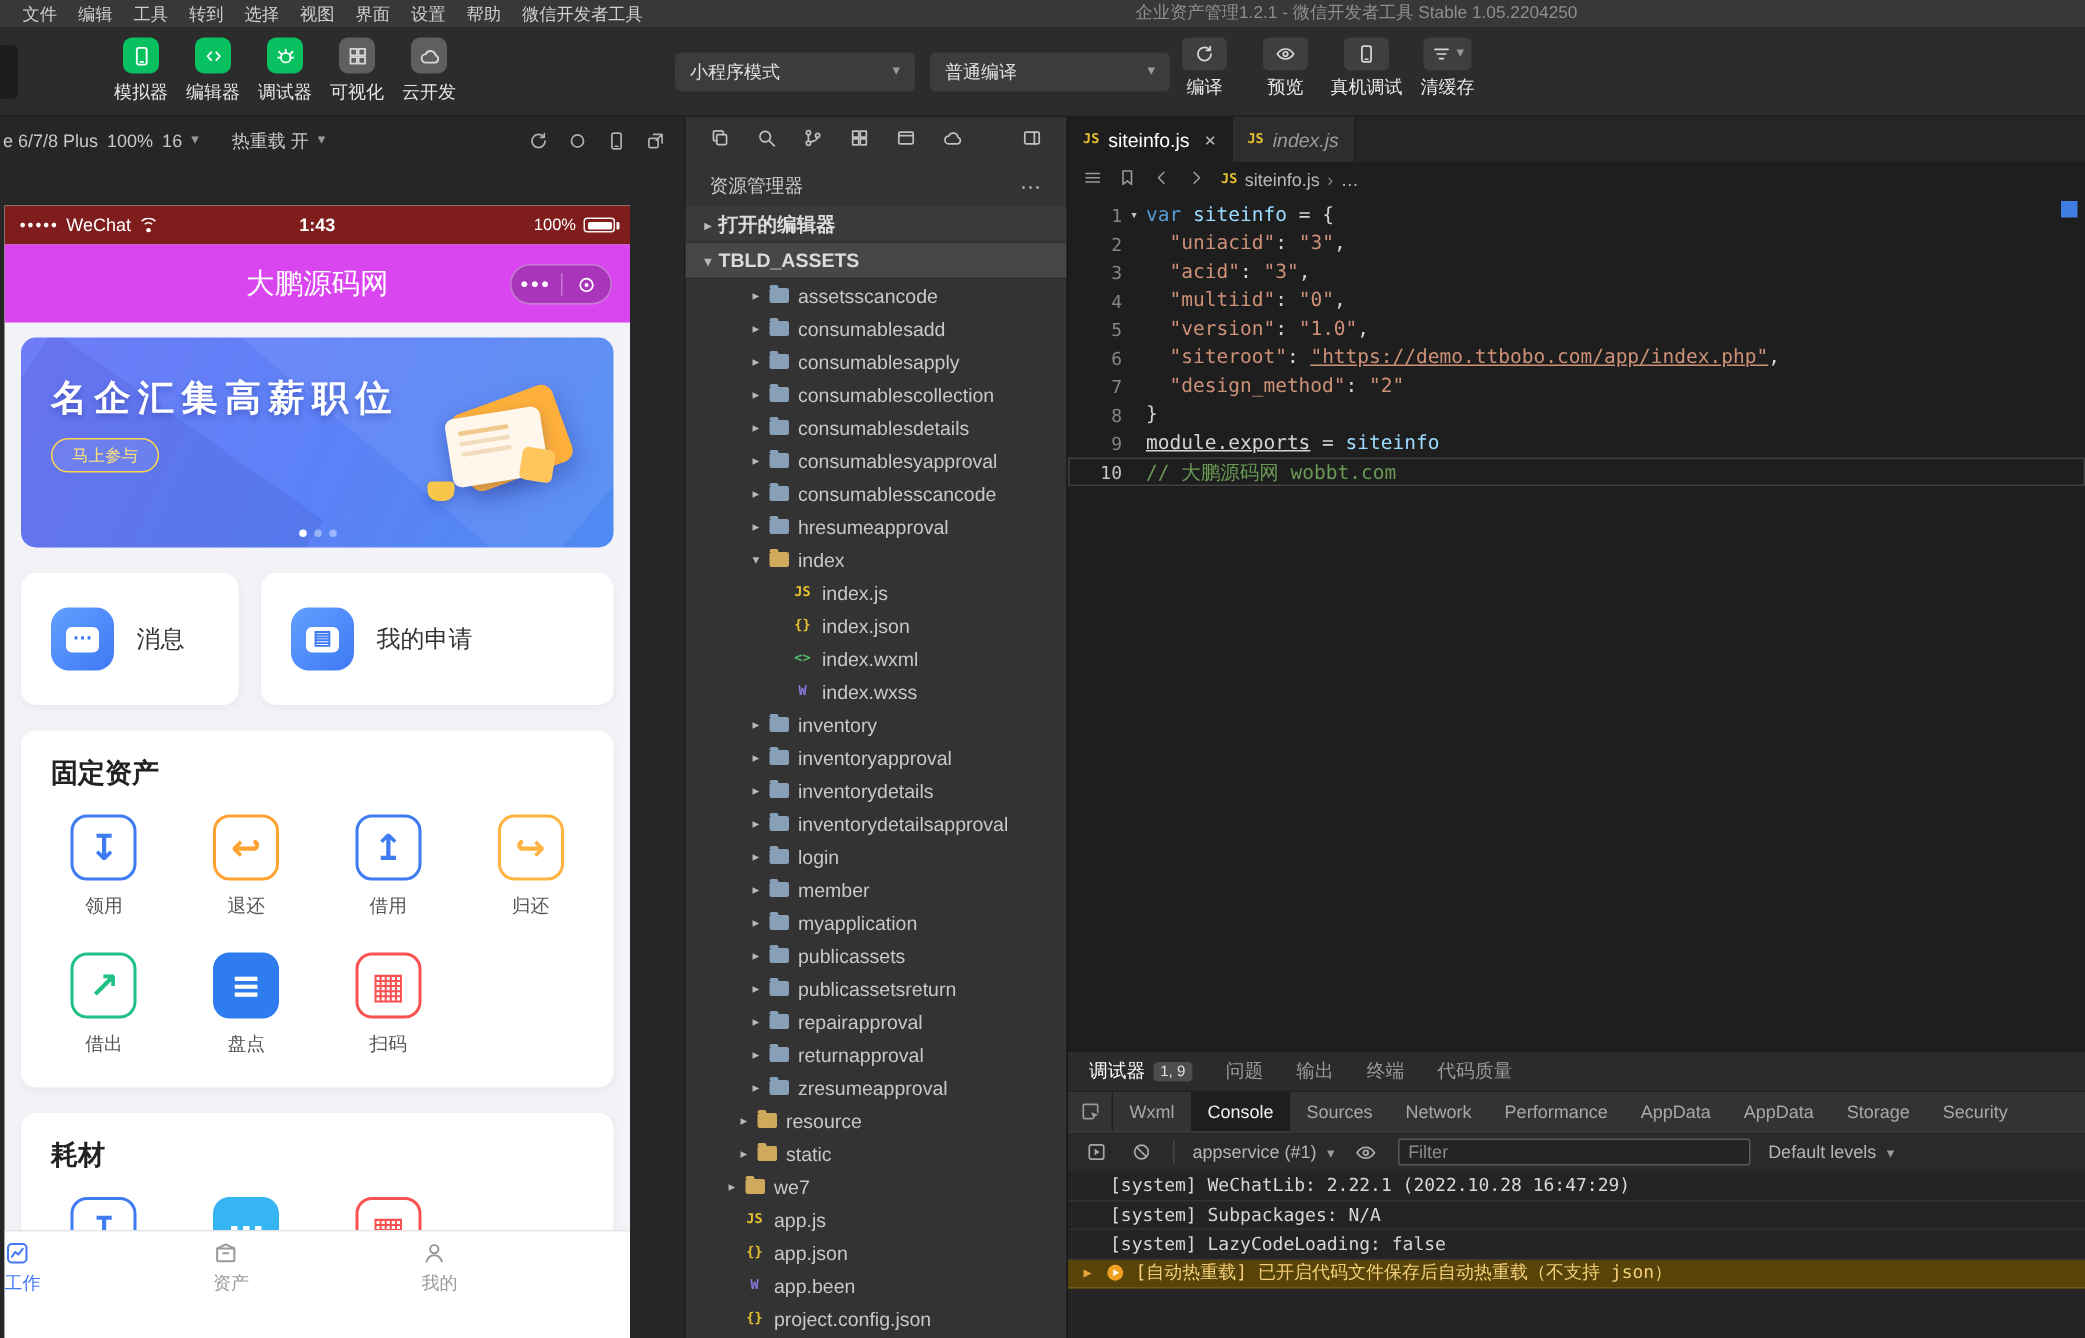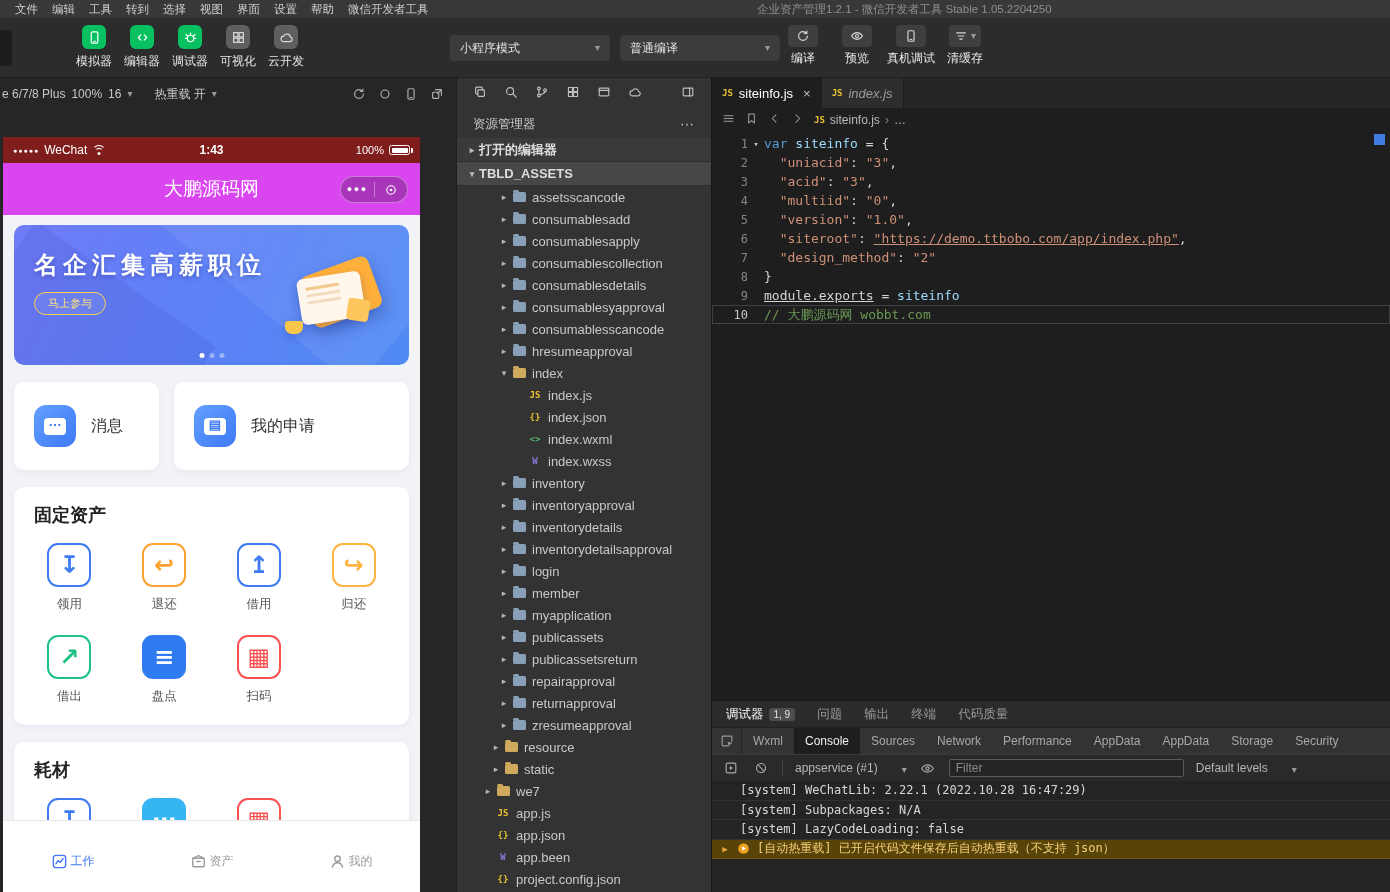--- a/index.html
+++ b/index.html
@@ -103,21 +103,21 @@
   .asset-grid { display:grid; grid-template-columns:repeat(4,1fr); row-gap:22px; }
   .grid-item { display:flex; flex-direction:column; align-items:center; gap:9px; }
   .asset-icon { width:44px; height:44px; border-radius:11px; display:flex; align-items:center; justify-content:center;
                 font-size:24px; font-weight:bold; font-family:"DejaVu Sans", sans-serif; }
   .asset-icon.outline { border:2.5px solid var(--c); color:var(--c); }
   .asset-icon.filled  { background:var(--c); color:#fff; }
   .grid-label { font-size:12.5px; color:#555; min-height:14px; }
 
   .tabbar { position:absolute; left:0; right:0; bottom:22px; height:50px; background:#fff; border-top:1px solid #e6e6e6;
             display:flex; z-index:5; }
-  .tab-item { flex:1; display:flex; flex-direction:row; align-items:flex-end; justify-content:center; gap:3px;
+  .tab-item { flex:1; display:flex; flex-direction:column; align-items:flex-start; justify-content:center; gap:3px;
               font-size:12px; color:#9a9a9a; }
   .tab-item.active { color:#4577f3; }
   .home-strip { position:absolute; left:0; right:0; bottom:0; height:22px; background:#fff; z-index:4; }
 
   
   .explorer { width:256px; flex:none; background:#333333; border-left:1px solid #1e1e1e; border-right:1px solid #161616;
               display:flex; flex-direction:column; }
   .explorer-icons { height:32px; display:flex; align-items:center; gap:17px; padding:0 16px; color:#c0c0c0; flex:none; }
   .explorer-icons .spacer { flex:1; }
   .explorer-header { height:28px; display:flex; align-items:center; padding:0 16px; color:#cccccc; font-size:12.5px; flex:none; }
@@ -167,21 +167,21 @@
   .dbg-tab.active { color:#fff; }
   .badge { background:#4d4d4d; color:#e0e0e0; font-size:10px; border-radius:3px; padding:1px 5px; }
   .devtools-bar { height:27px; background:#333; border-top:1px solid #222; display:flex; align-items:center; font-size:12px; color:#a8a8a8; flex:none; }
   .dt-inspect { width:30px; height:100%; display:flex; align-items:center; justify-content:center; border-right:1px solid #222; color:#9a9a9a; flex:none; }
   .dt-tab { padding:0 11px; height:100%; display:flex; align-items:center; }
   .dt-tab.active { background:#1e1e1e; color:#efefef; }
   .console-toolbar { height:27px; background:#2a2a2a; border-top:1px solid #3a3a3a; display:flex; align-items:center;
                      gap:12px; padding:0 10px; flex:none; font-size:12px; color:#b5b5b5; }
   .ct-icon { width:18px; height:18px; display:flex; align-items:center; justify-content:center; color:#a8a8a8; flex:none; }
   .ct-sep { width:1px; height:16px; background:#444; flex:none; }
-  .ct-select { display:flex; align-items:flex-end; gap:24px; white-space:nowrap; }
+  .ct-select { display:flex; align-items:flex-end; gap:7px; white-space:nowrap; }
   .filter-input { width:235px; height:18px; background:#242424; border:1px solid #5a5a5a; border-radius:2px; color:#ddd;
                   font-size:12px; padding:0 6px; outline:none; font-family:"Liberation Sans", sans-serif; }
   .filter-input::placeholder { color:#8a8a8a; }
   .console-log { flex:1; background:#242424; font-family:"DejaVu Sans Mono", monospace; font-size:12px; color:#d8d8d8; overflow:hidden; }
   .log-row { height:19.5px; display:flex; align-items:center; gap:7px; padding:0 8px; border-bottom:1px solid #323232; }
   .log-row.hot { background:#584408; border-bottom-color:#6e5a16; color:#f4cf79; }
   .log-row .exp { color:#e8a33d; font-size:9px; width:10px; flex:none; text-align:center; }
   .log-row .pad { width:13px; flex:none; }
   .log-text { white-space:nowrap; }
   .svgi { display:inline-flex; align-items:center; justify-content:center; line-height:0; }

